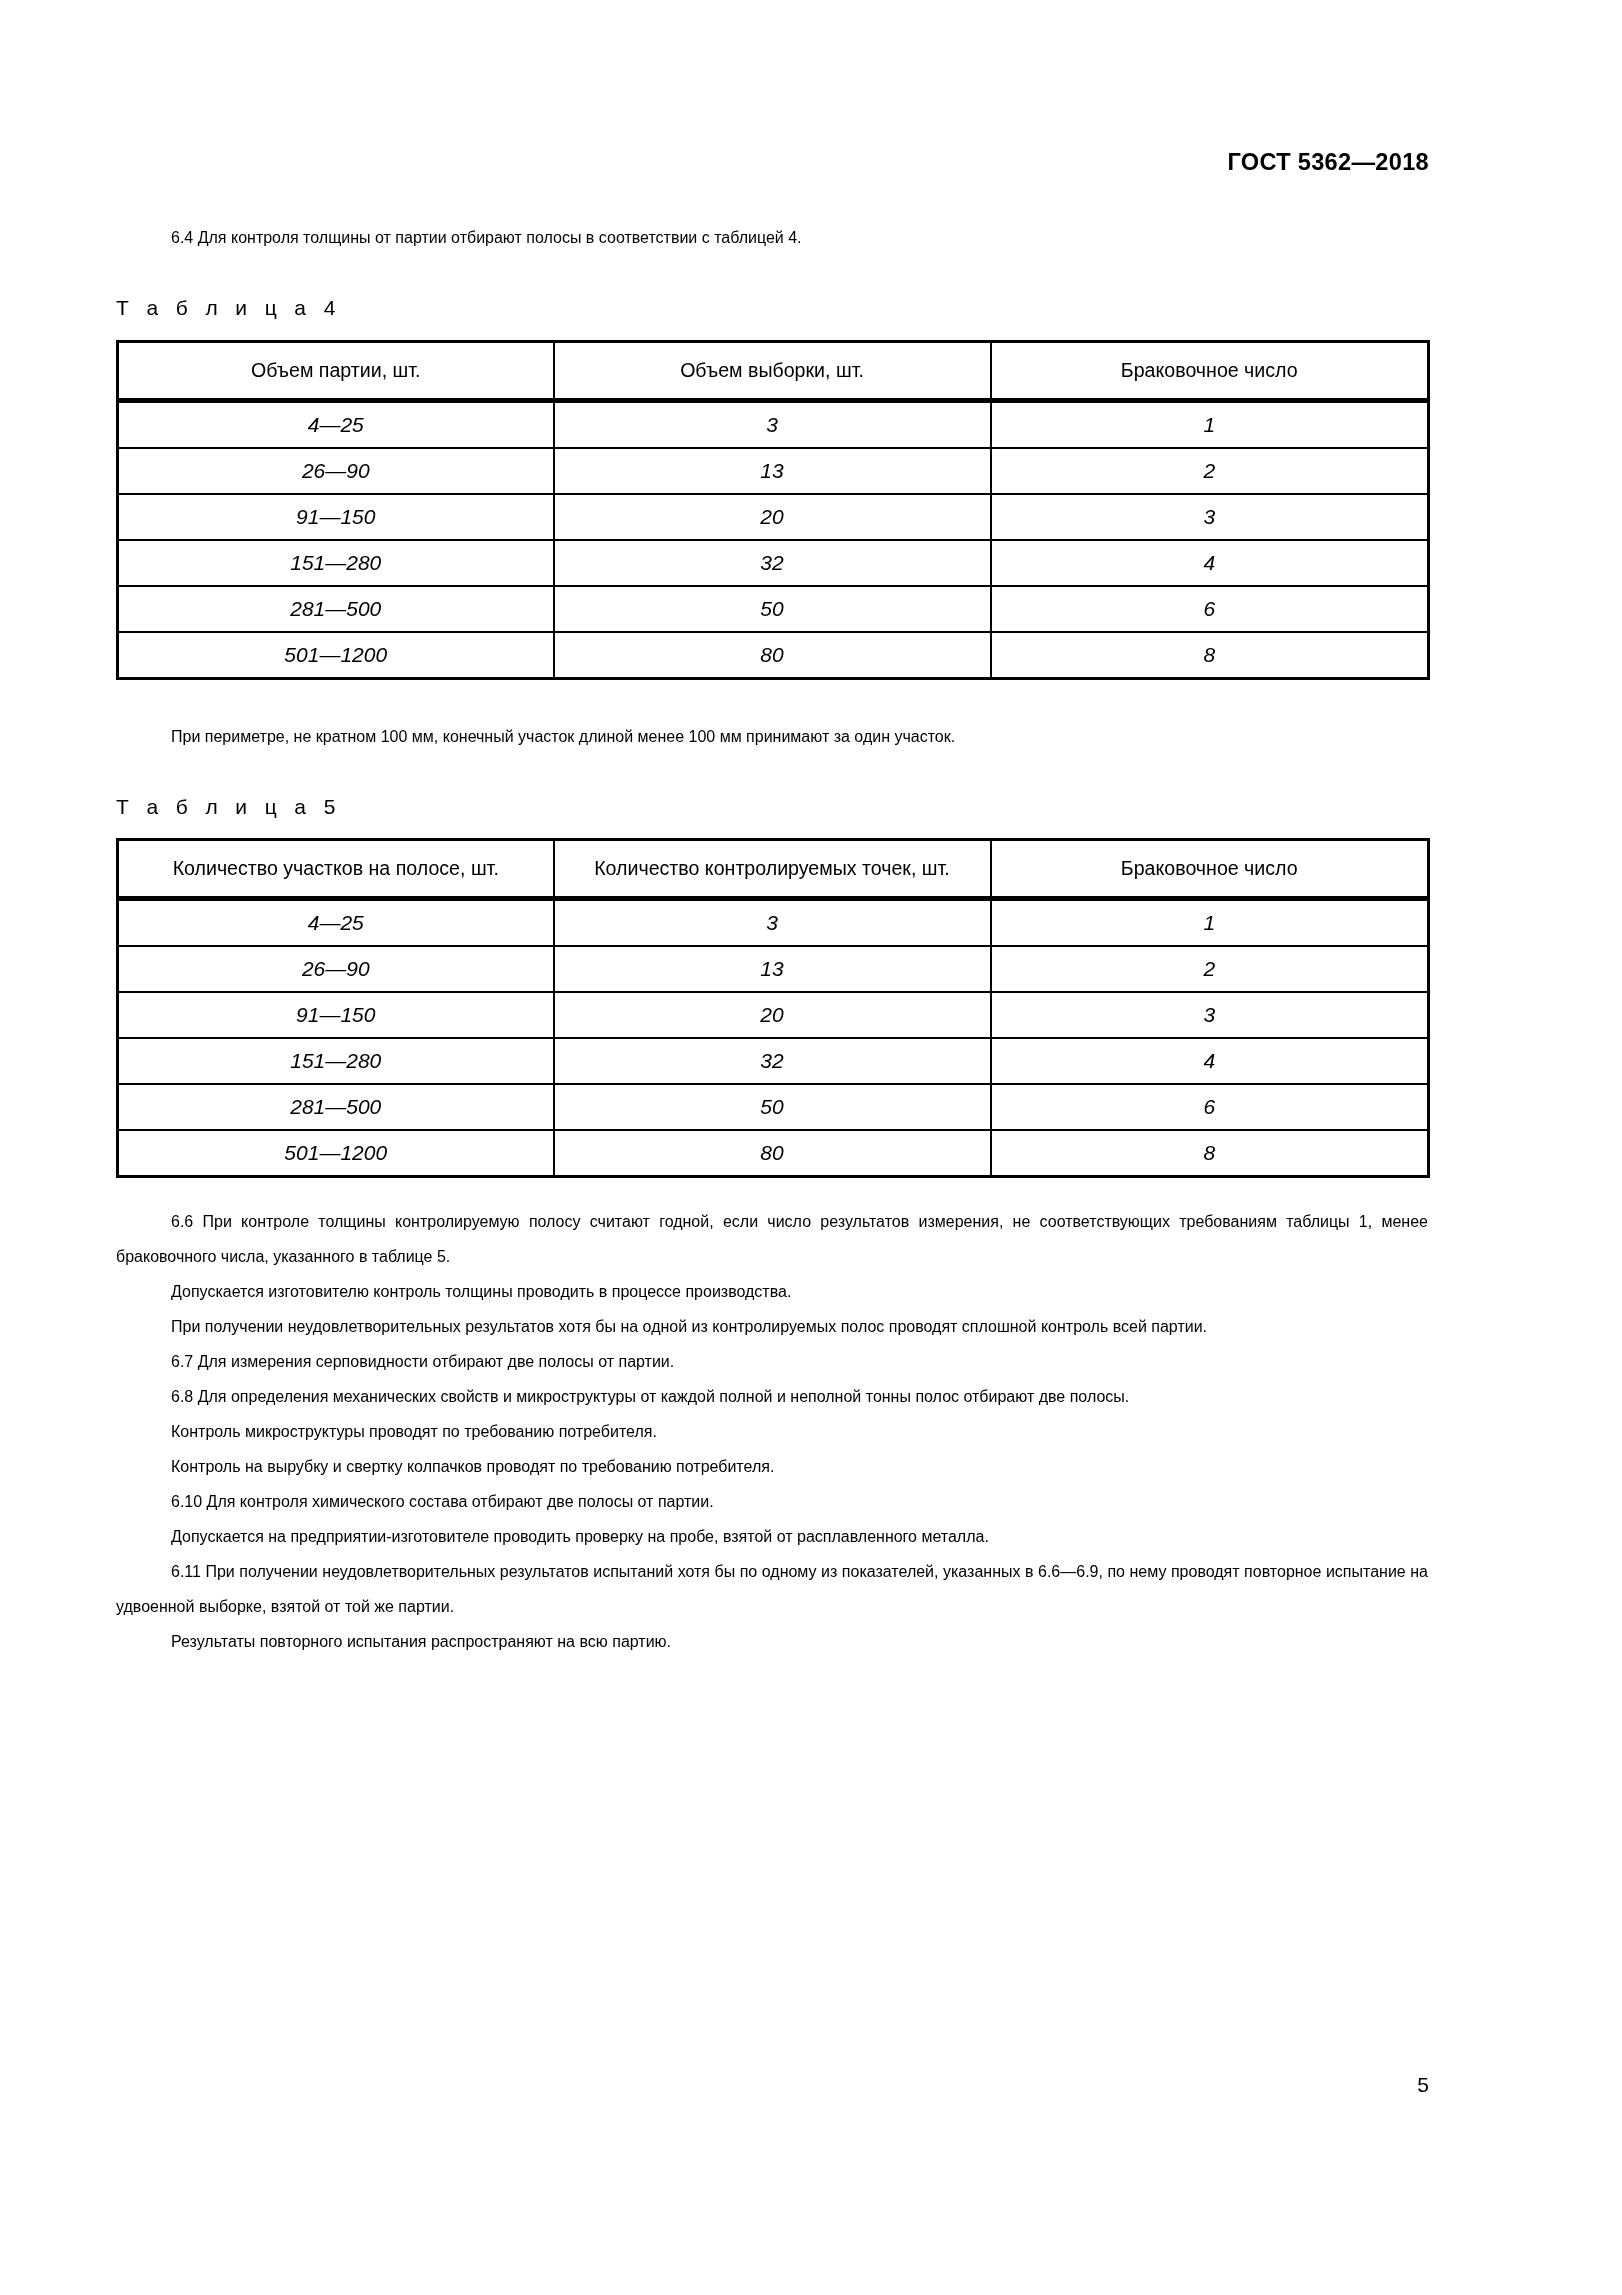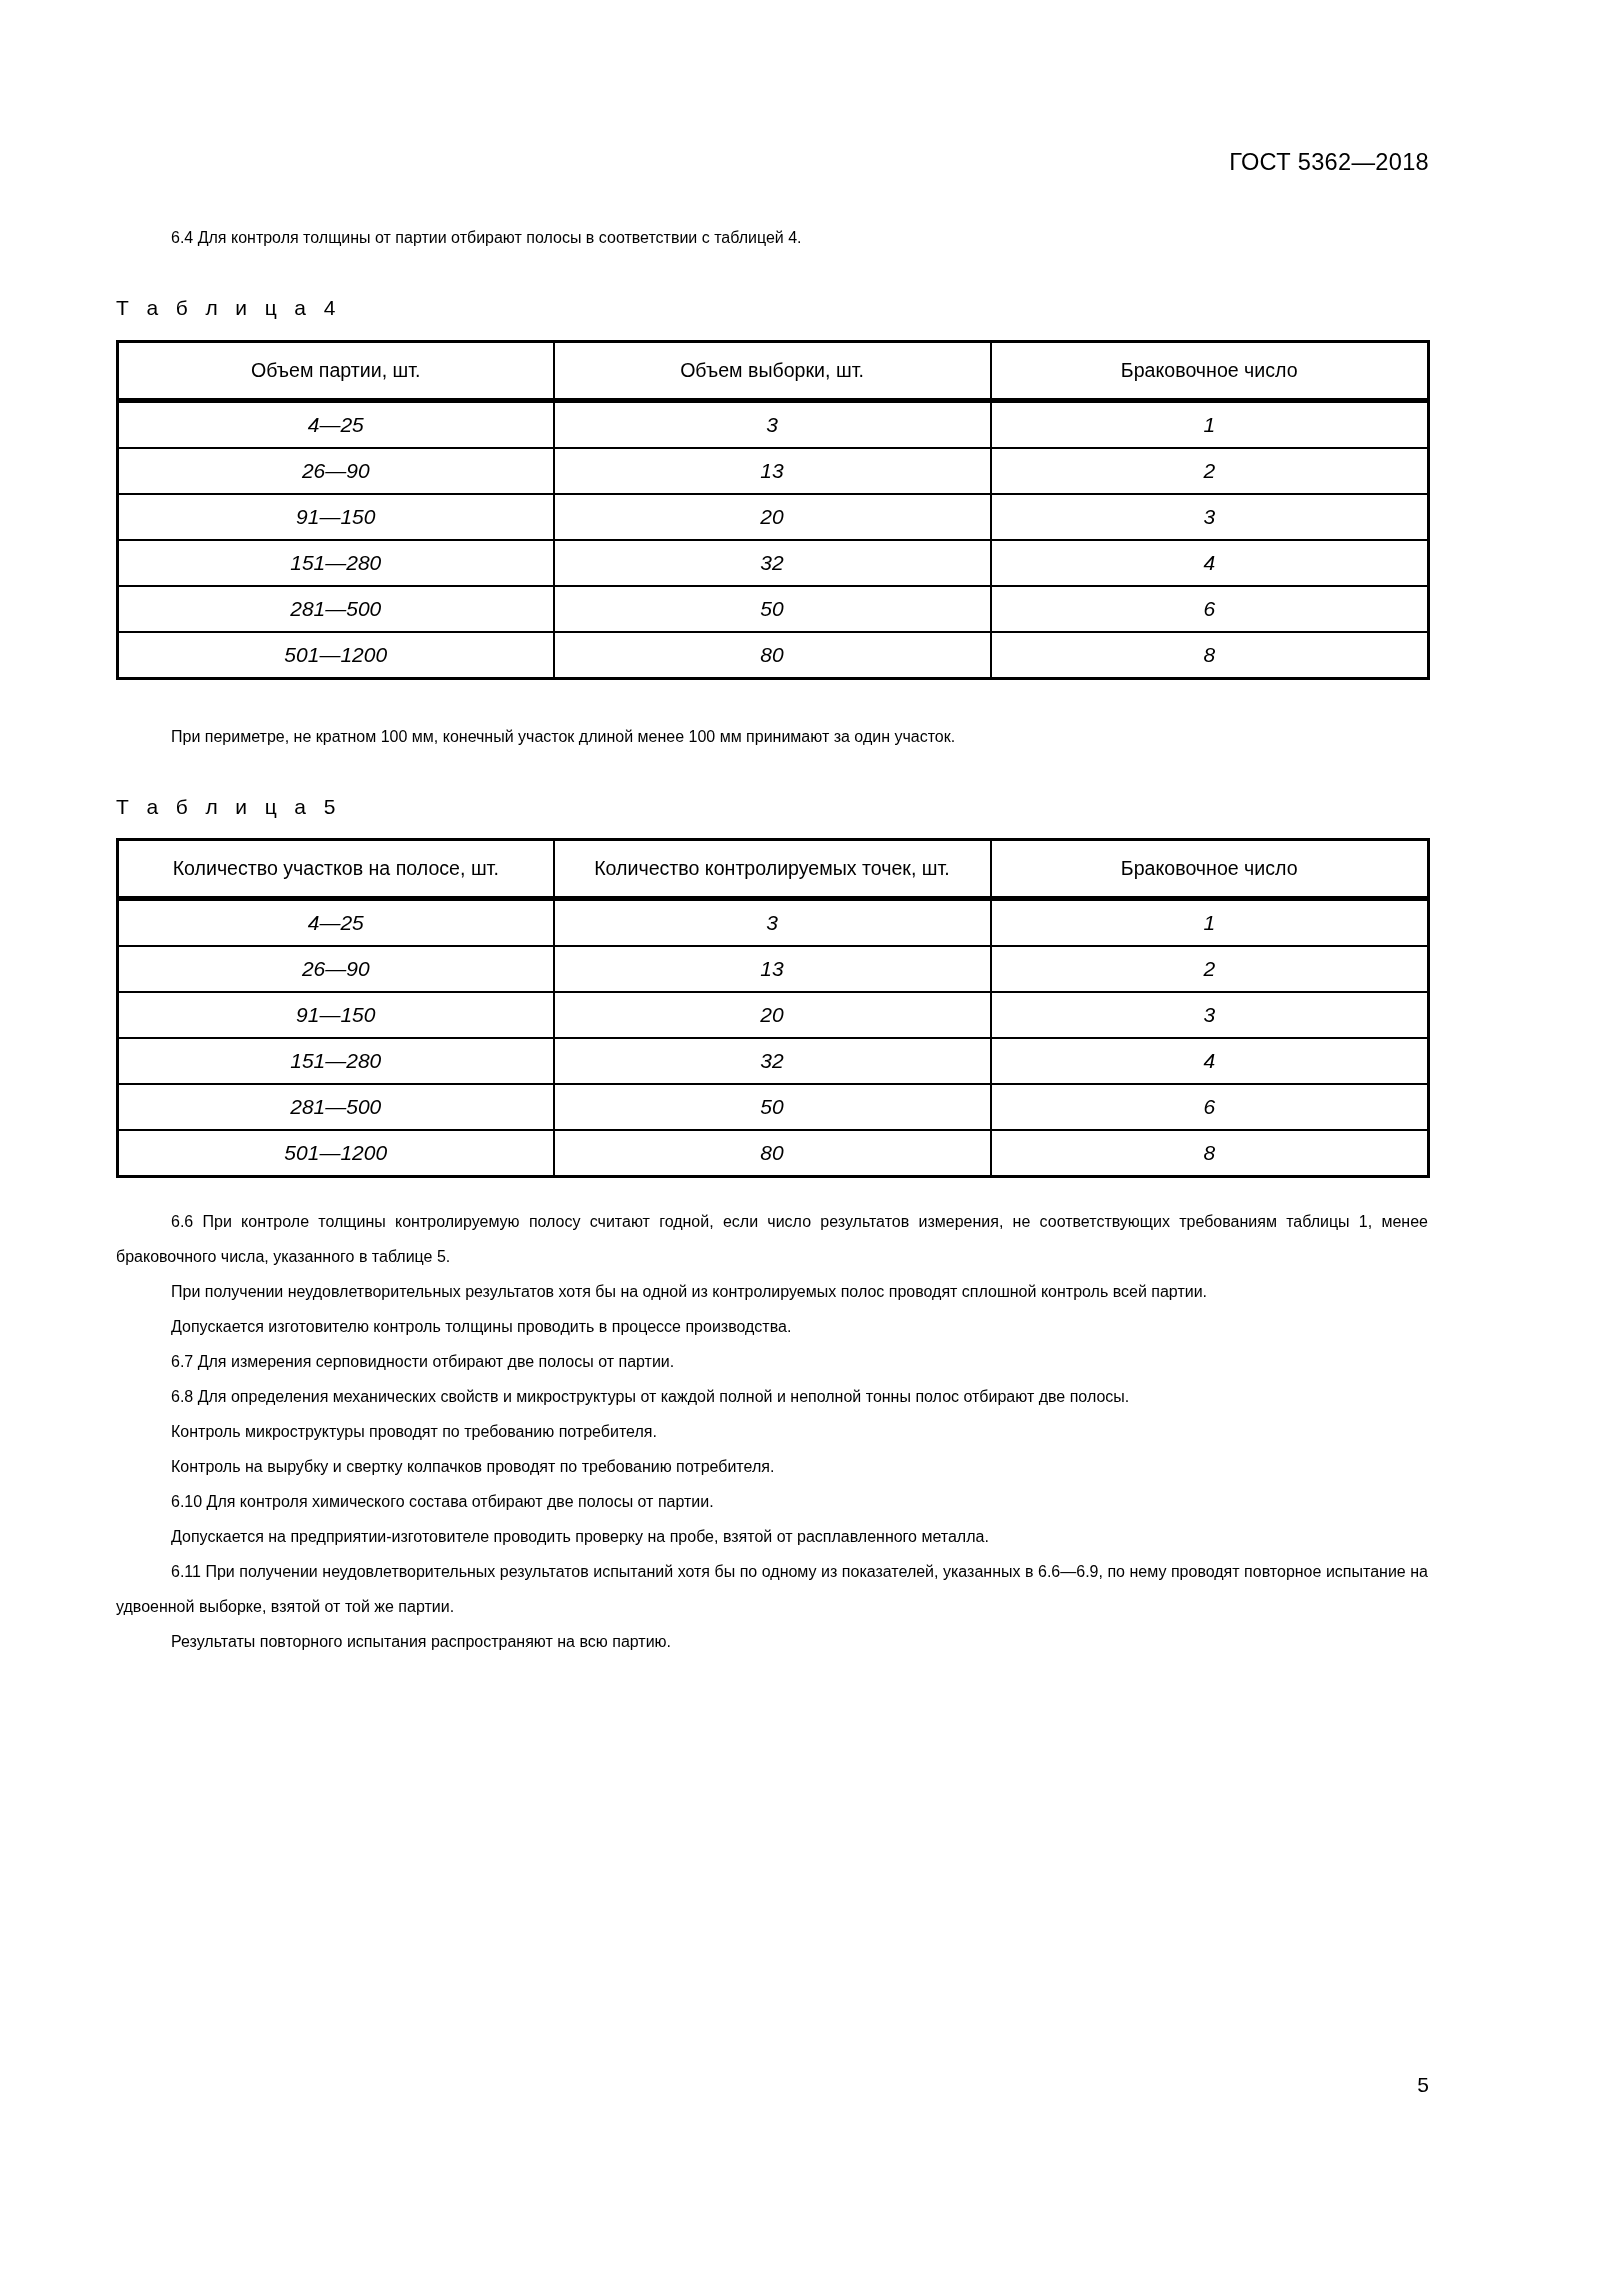--- a/index.html
+++ b/index.html
@@ -19,21 +19,21 @@
     background: #ffffff;
     box-sizing: border-box;
     overflow: hidden;
   }
   
   .page-header {
     position: absolute;
     top: 149px;
     right: 194px;
     font-size: 23.6px;
-    font-weight: normal;
+    font-weight: bold;
     letter-spacing: 0.3px;
     white-space: nowrap;
   }
   
   .content {
     position: absolute;
     left: 116px;
     top: 220px;
     width: 1312px;
   }
@@ -238,22 +238,22 @@
           <td>501—1200</td>
           <td>80</td>
           <td>8</td>
         </tr>
       </tbody>
     </table>
 
     <div class="block-gap-small"></div>
 
     <p class="body-text">6.6  При контроле толщины контролируемую полосу считают годной, если число результатов измерения, не соответствующих требованиям таблицы 1, менее браковочного числа, указанного в таблице 5.</p>
+    <p class="body-text">Допускается изготовителю контроль толщины проводить в процессе производства.</p>
     <p class="body-text">При получении неудовлетворительных результатов хотя бы на одной из контролируемых полос проводят сплошной контроль всей партии.</p>
-    <p class="body-text">Допускается изготовителю контроль толщины проводить в процессе производства.</p>
     <p class="body-text">6.7  Для измерения серповидности отбирают две полосы от партии.</p>
     <p class="body-text">6.8  Для определения механических свойств и микроструктуры от каждой полной и неполной тонны полос отбирают две полосы.</p>
     <p class="body-text">Контроль микроструктуры проводят по требованию потребителя.</p>
     <p class="body-text">Контроль на вырубку и свертку колпачков проводят по требованию потребителя.</p>
     <p class="body-text">6.10  Для контроля химического состава отбирают две полосы от партии.</p>
     <p class="body-text">Допускается на предприятии-изготовителе проводить проверку на пробе, взятой от расплавленного металла.</p>
     <p class="body-text">6.11  При получении неудовлетворительных результатов испытаний хотя бы по одному из показателей, указанных в 6.6—6.9, по нему проводят повторное испытание на удвоенной выборке, взятой от той же партии.</p>
     <p class="body-text">Результаты повторного испытания распространяют на всю партию.</p>
 
   </div>

